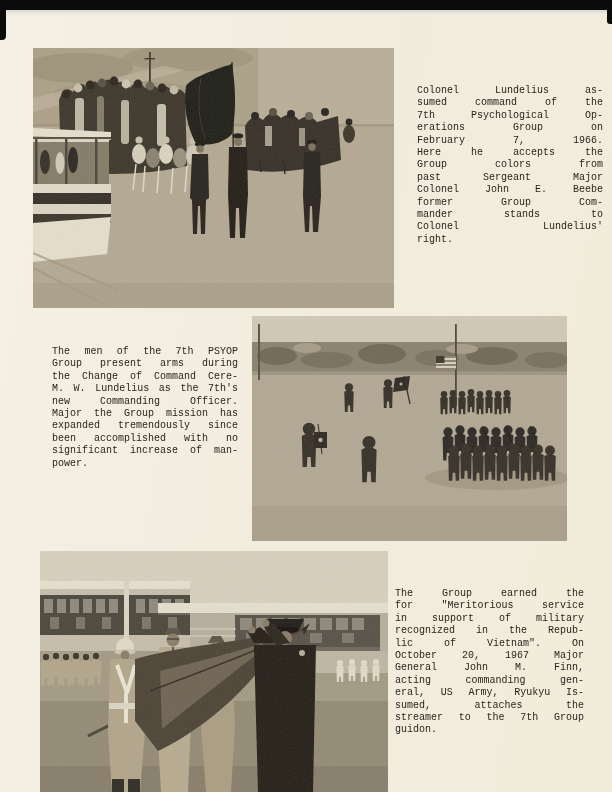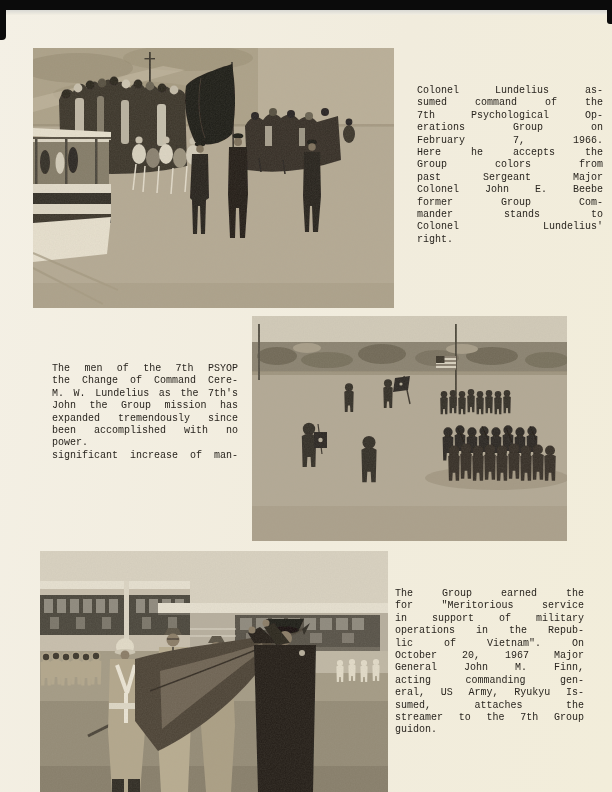--- a/index.html
+++ b/index.html
@@ -13,21 +13,21 @@
   .scan-left{position:absolute;left:0;top:0;width:6px;height:40px;background:#0b0b0b;
         border-radius:0 0 4px 0;}
   .scan-right{position:absolute;right:0;top:0;width:5px;height:24px;background:#0b0b0b;
         border-radius:0 0 0 3px;}
   
   .caption{position:absolute;color:#29251f;font-size:10px;line-height:12.4px;
         letter-spacing:0;}
   .tline{text-align:justify;text-align-last:justify;min-height:12.4px;white-space:normal;}
   .tline.last{text-align-last:left;}
   .c1{left:417px;top:85px;width:186px;}
-  .c2{left:52px;top:363px;width:186px;}
+  .c2{left:52px;top:346px;width:186px;}
   .c3{left:395px;top:588px;width:189px;}
   
   .photo{position:absolute;margin:0;padding:0;}
   .photo svg{display:block;width:100%;height:100%;}
   .p1{left:33px;top:48px;width:361px;height:260px;}
   .p2{left:252px;top:316px;width:315px;height:225px;}
   .p3{left:40px;top:551px;width:348px;height:241px;}
 </style>
 </head>
 <body>
@@ -269,27 +269,29 @@
         <line x1="66" y1="108" x2="70" y2="138" stroke="#3a342c" stroke-width="1.2"></line>
         <rect x="62" y="116" width="13" height="16" fill="#2c2722"></rect>
         <circle cx="68.5" cy="124" r="2.2" fill="#b7af9c"></circle>
       </g>
       <rect width="315" height="225" filter="url(#g2)" opacity="0.3"></rect>
     </svg>
   </figure>
 
   <div class="caption c2">
       <div class="tline">The men of the 7th PSYOP</div>
+      <div class="tline">Group present arms during</div>
       <div class="tline">the Change of Command Cere-</div>
       <div class="tline">M. W. Lundelius as the 7th's</div>
-      <div class="tline">John the Group mission has</div>
+      <div class="tline">new Commanding Officer.</div>
+      <div class="tline">Major the Group mission has</div>
       <div class="tline">expanded tremendously since</div>
       <div class="tline">been accomplished with no</div>
+      <div class="tline">significant increase of man-</div>
       <div class="tline last">power.</div>
-      <div class="tline">significant increase of man-</div>
     </div>
 
   <figure class="photo p3" aria-label="Major General attaches the Meritorious Unit Citation streamer to the 7th Group guidon">
     <svg viewBox="0 0 348 241" preserveAspectRatio="none">
       <defs>
         <filter id="g3" x="0" y="0" width="100%" height="100%">
           <feTurbulence type="fractalNoise" baseFrequency="0.8" numOctaves="2" stitchTiles="stitch"></feTurbulence>
           <feColorMatrix type="matrix" values="0 0 0 0 0.43  0 0 0 0 0.40  0 0 0 0 0.34  0 0 0 0.55 0"></feColorMatrix>
         </filter>
         <filter id="s3">
@@ -435,21 +437,21 @@
         <circle cx="262" cy="102" r="3" fill="#b7af9c"></circle>
       </g>
       <rect width="348" height="241" filter="url(#g3)" opacity="0.3"></rect>
     </svg>
   </figure>
 
   <div class="caption c3">
       <div class="tline">The Group earned the</div>
       <div class="tline">for "Meritorious service</div>
       <div class="tline">in support of military</div>
-      <div class="tline">operations in the Repub-</div>
+      <div class="tline">recognized in the Repub-</div>
       <div class="tline">lic of Vietnam". On</div>
       <div class="tline">October 20, 1967 Major</div>
       <div class="tline">General John M. Finn,</div>
       <div class="tline">acting commanding gen-</div>
       <div class="tline">eral, US Army, Ryukyu Is-</div>
       <div class="tline">sumed, attaches the</div>
       <div class="tline">streamer to the 7th Group</div>
       <div class="tline last">guidon.</div>
     </div>
 

